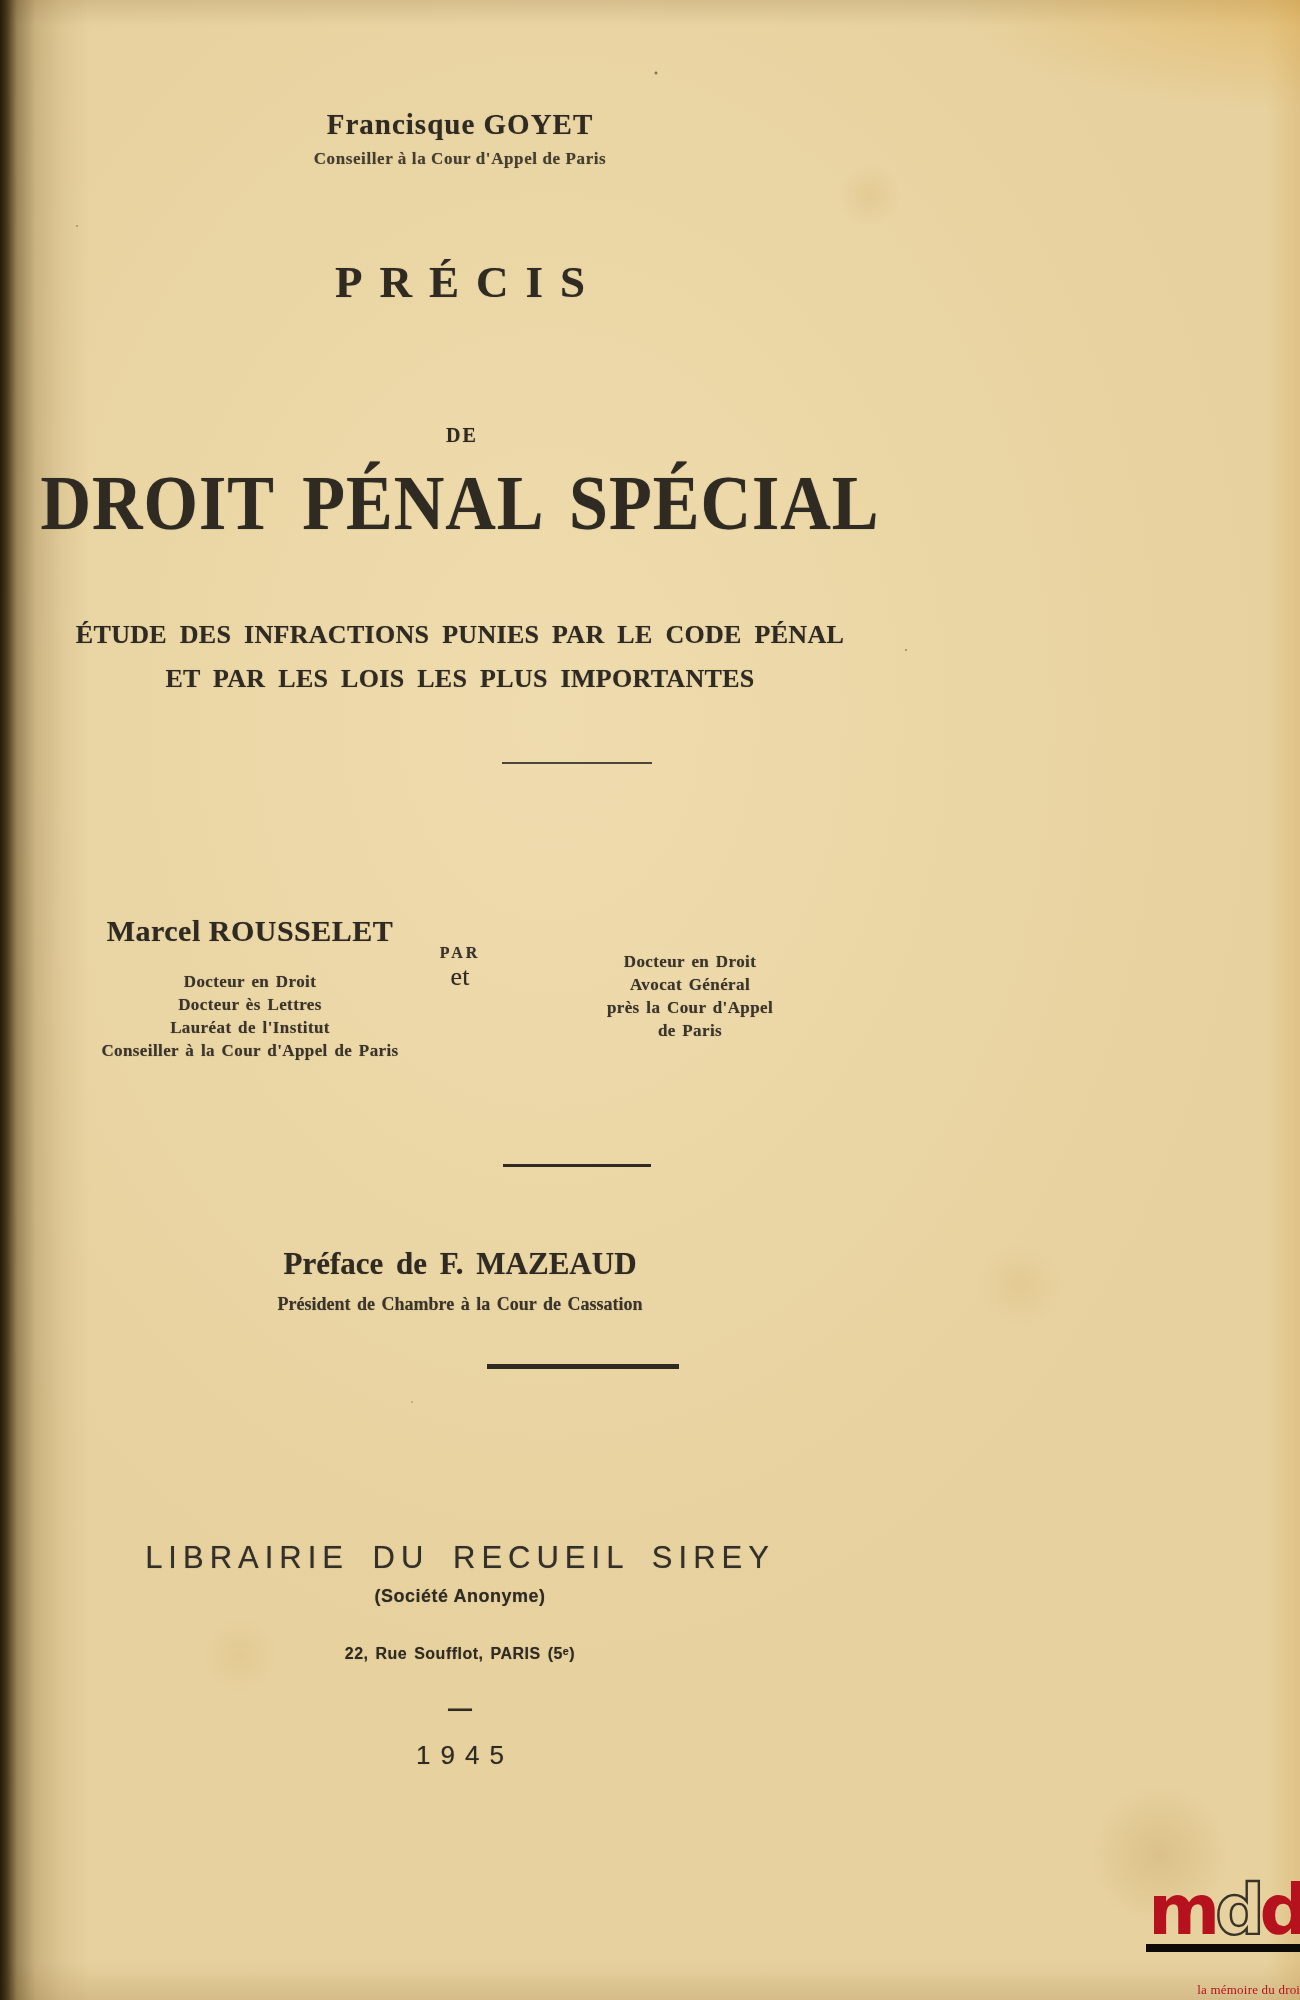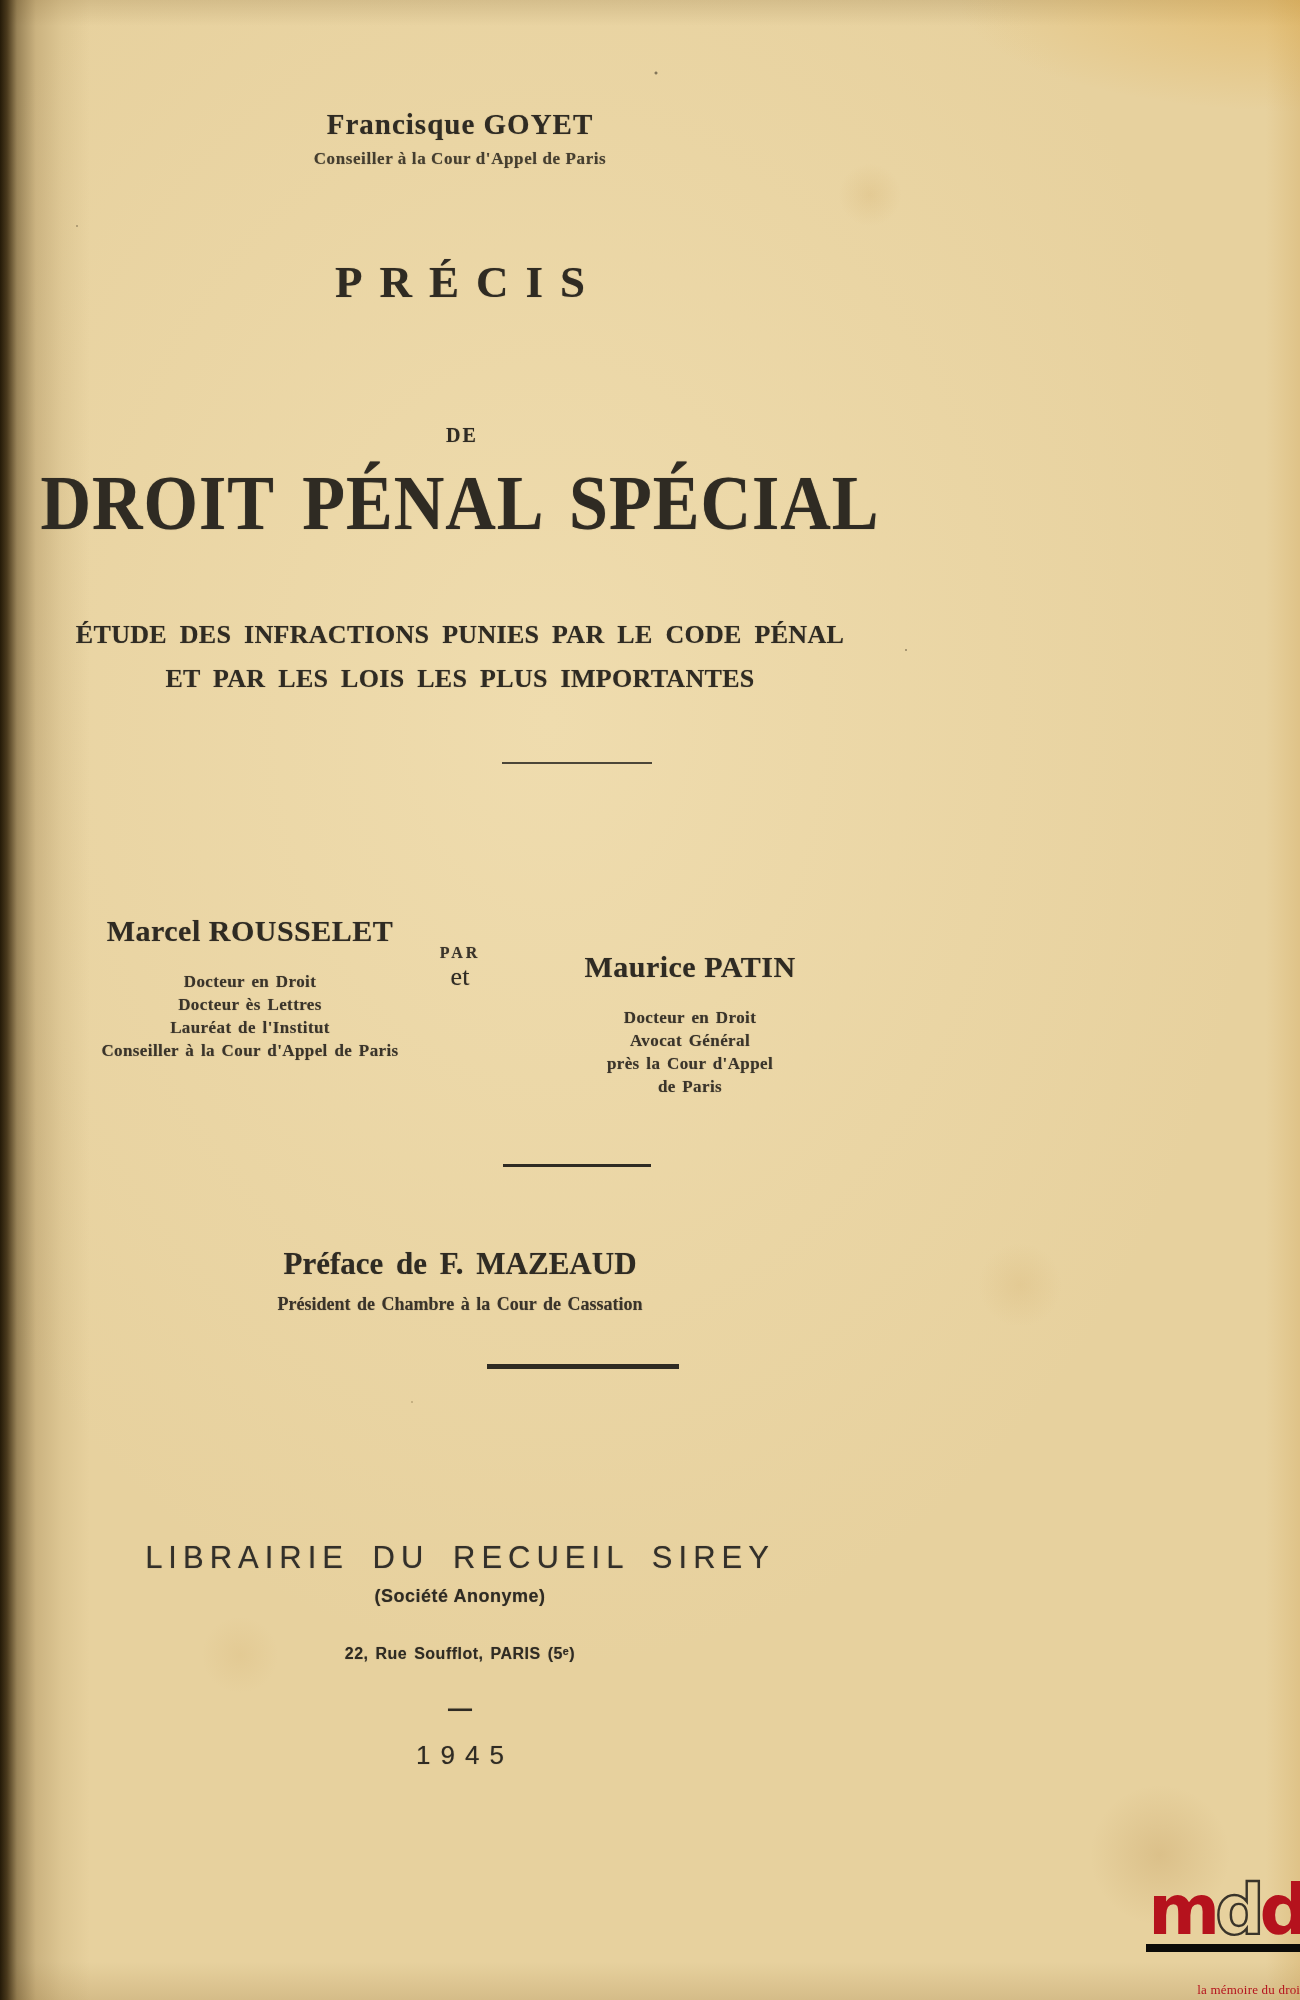--- a/index.html
+++ b/index.html
@@ -103,21 +103,20 @@
     <div class="author-name soft">Marcel ROUSSELET</div>
     <div class="cred soft">Docteur en Droit</div>
     <div class="cred soft">Docteur ès Lettres</div>
     <div class="cred soft">Lauréat de l'Institut</div>
     <div class="cred soft">Conseiller à la Cour d'Appel de Paris</div>
   </div>
 
   <div class="abs soft et" style="width:70px;left:425px;">et</div>
 
   <div class="author-col author-right">
-    <div class="author-name soft">Maurice PATIN</div>
     <div class="cred soft">Docteur en Droit</div>
     <div class="cred soft">Avocat Général</div>
     <div class="cred soft">près la Cour d'Appel</div>
     <div class="cred soft">de Paris</div>
   </div>
 
   <hr class="rule rule-2">
 
   <div class="abs soft preface-title">Préface de F. MAZEAUD</div>
   <div class="abs soft preface-role">Président de Chambre à la Cour de Cassation</div>

